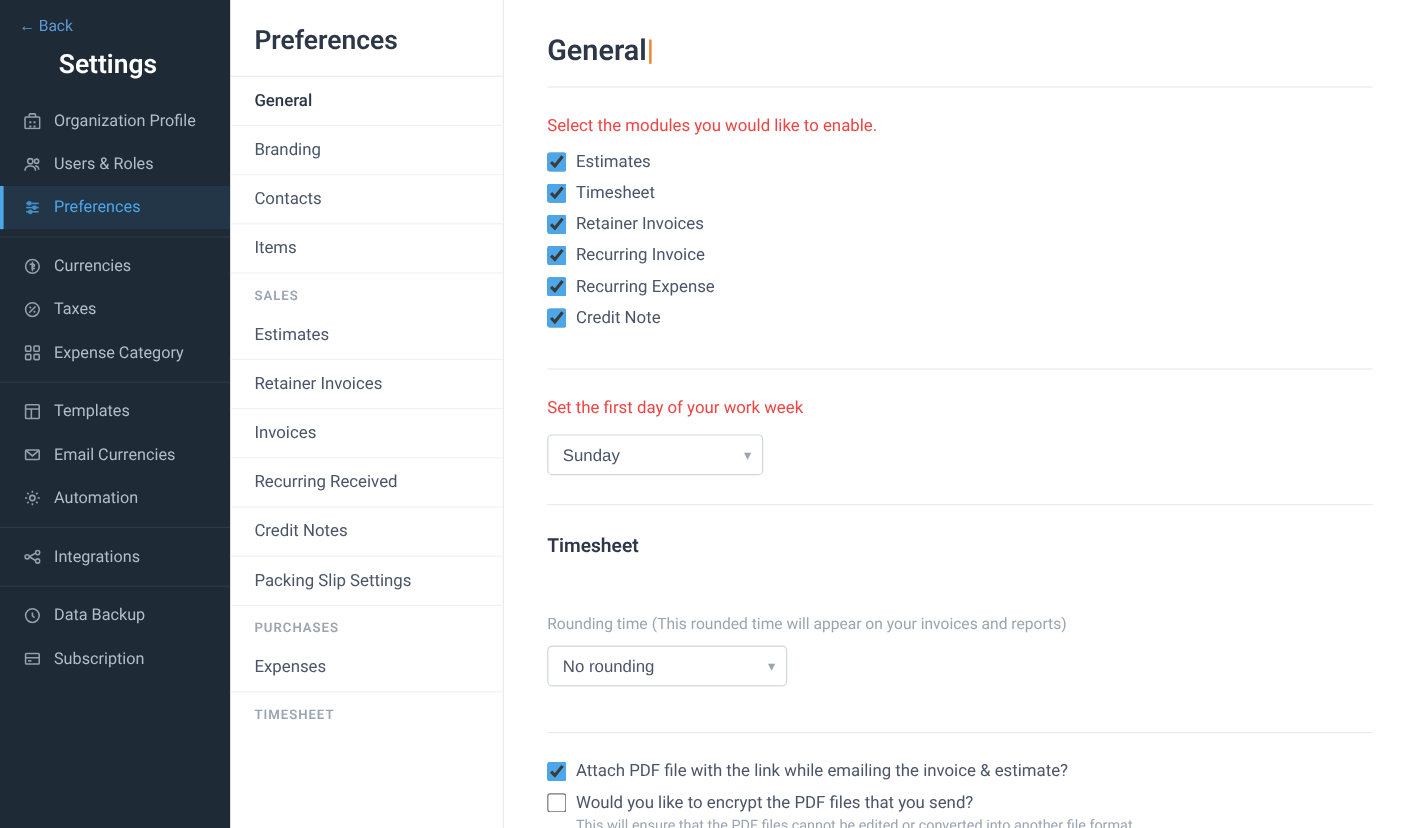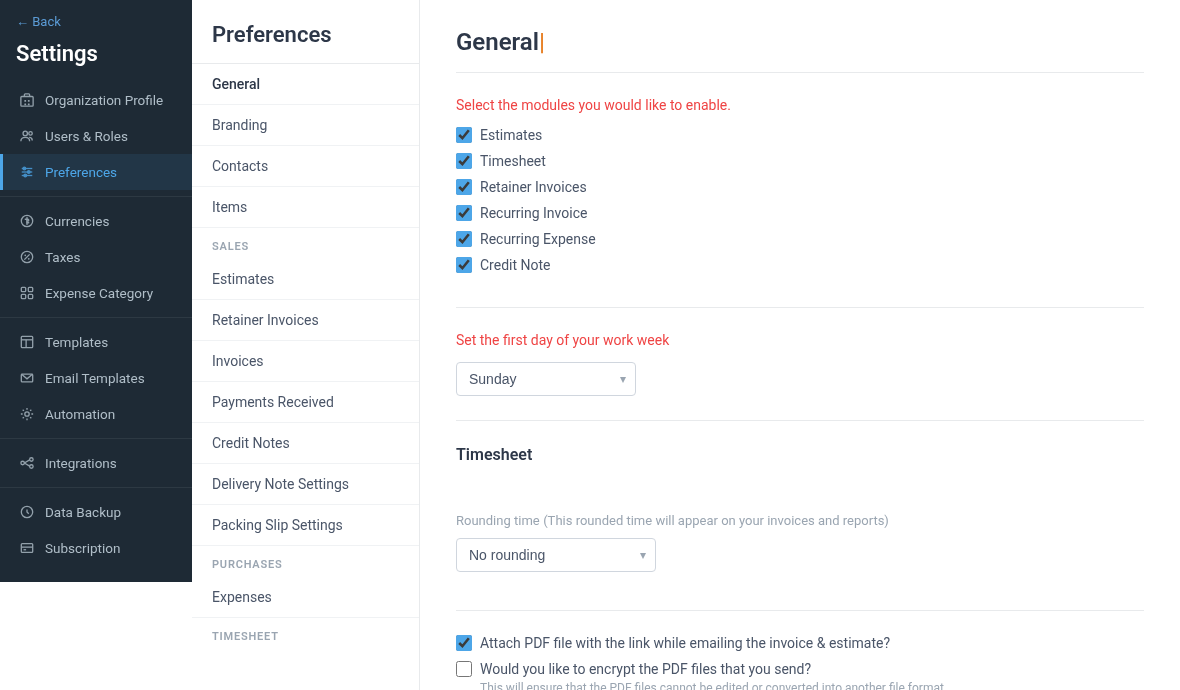--- a/index.html
+++ b/index.html
@@ -6,37 +6,38 @@
     body { font-family: -apple-system, BlinkMacSystemFont, 'Segoe UI', Roboto, sans-serif; display: flex; height: 690px; width: 1180px; overflow: hidden; background: #fff; }
 
     
     .sidebar {
       width: 192px;
       background: #1e2a35;
       color: #cdd6de;
       display: flex;
       flex-direction: column;
       flex-shrink: 0;
-      height: 582px;
+      height: 690px;
       overflow-y: auto;
     }
     .sidebar-back {
       padding: 14px 16px 8px;
       color: #5b9bd5;
       font-size: 13px;
       cursor: pointer;
       display: flex;
       align-items: center;
       gap: 4px;
     }
     .sidebar-title {
       padding: 4px 16px 16px;
       font-size: 22px;
       font-weight: 600;
       color: #fff;
+      margin-left: 33px;
     }
     .sidebar-item {
       display: flex;
       align-items: center;
       gap: 10px;
       padding: 10px 16px;
       font-size: 13.5px;
       color: #b0bec8;
       cursor: pointer;
       border-left: 3px solid transparent;
@@ -279,21 +280,21 @@
     <span>Templates</span>
   </div>
 
   <div class="sidebar-item">
     <span class="icon">
       <svg width="14" height="14" viewBox="0 0 16 16" fill="none" stroke="currentColor" stroke-width="1.5">
           <rect x="1.5" y="3.5" width="13" height="9" rx="1"></rect>
           <polyline points="1.5,3.5 8,9 14.5,3.5"></polyline>
         </svg>
     </span>
-    <span>Email Templates</span>
+    <span>Email Currencies</span>
   </div>
 
 
   <div class="sidebar-item">
     <span class="icon">
       <svg width="14" height="14" viewBox="0 0 16 16" fill="none" stroke="currentColor" stroke-width="1.5">
           <circle cx="8" cy="8" r="2.5"></circle>
           <path d="M8 1v2M8 13v2M1 8h2M13 8h2M3.05 3.05l1.41 1.41M11.54 11.54l1.41 1.41M3.05 12.95l1.41-1.41M11.54 4.46l1.41-1.41"></path>
         </svg>
     </span>
@@ -344,23 +345,22 @@
 
   <div class="middle-item active">General</div>
   <div class="middle-item">Branding</div>
   <div class="middle-item">Contacts</div>
   <div class="middle-item">Items</div>
 
   <div class="middle-section-label">SALES</div>
   <div class="middle-item">Estimates</div>
   <div class="middle-item">Retainer Invoices</div>
   <div class="middle-item">Invoices</div>
-  <div class="middle-item">Payments Received</div>
+  <div class="middle-item">Recurring Received</div>
   <div class="middle-item">Credit Notes</div>
-  <div class="middle-item">Delivery Note Settings</div>
   <div class="middle-item">Packing Slip Settings</div>
 
   <div class="middle-section-label">PURCHASES</div>
   <div class="middle-item">Expenses</div>
 
   <div class="middle-section-label">TIMESHEET</div>
 </div>
 
 <div class="main-content">
   <div class="main-title">

